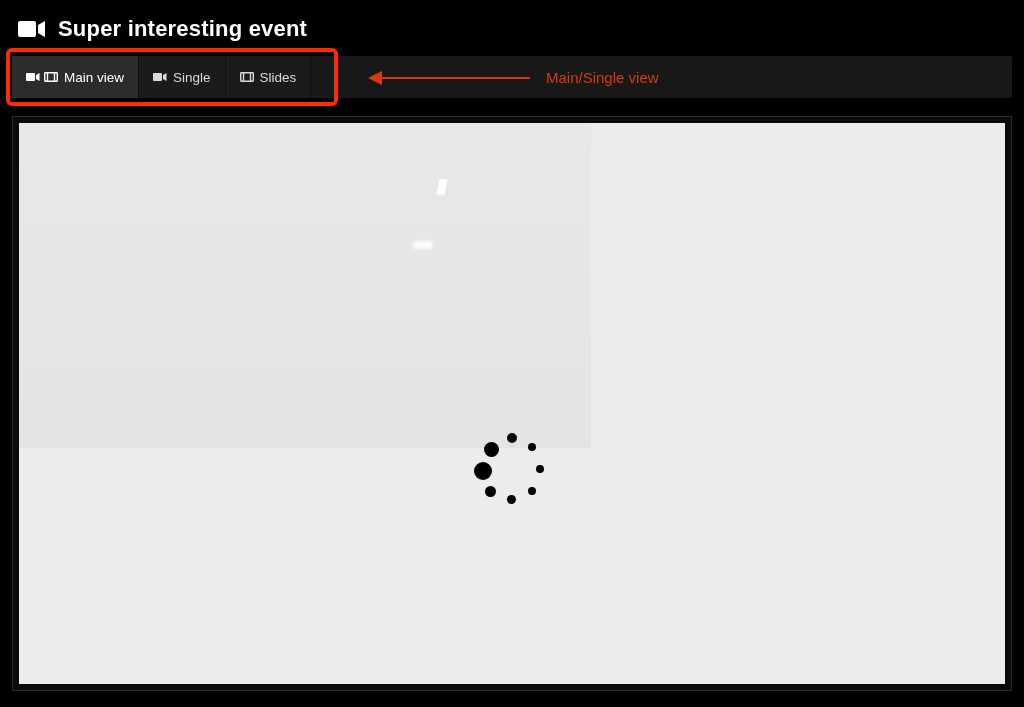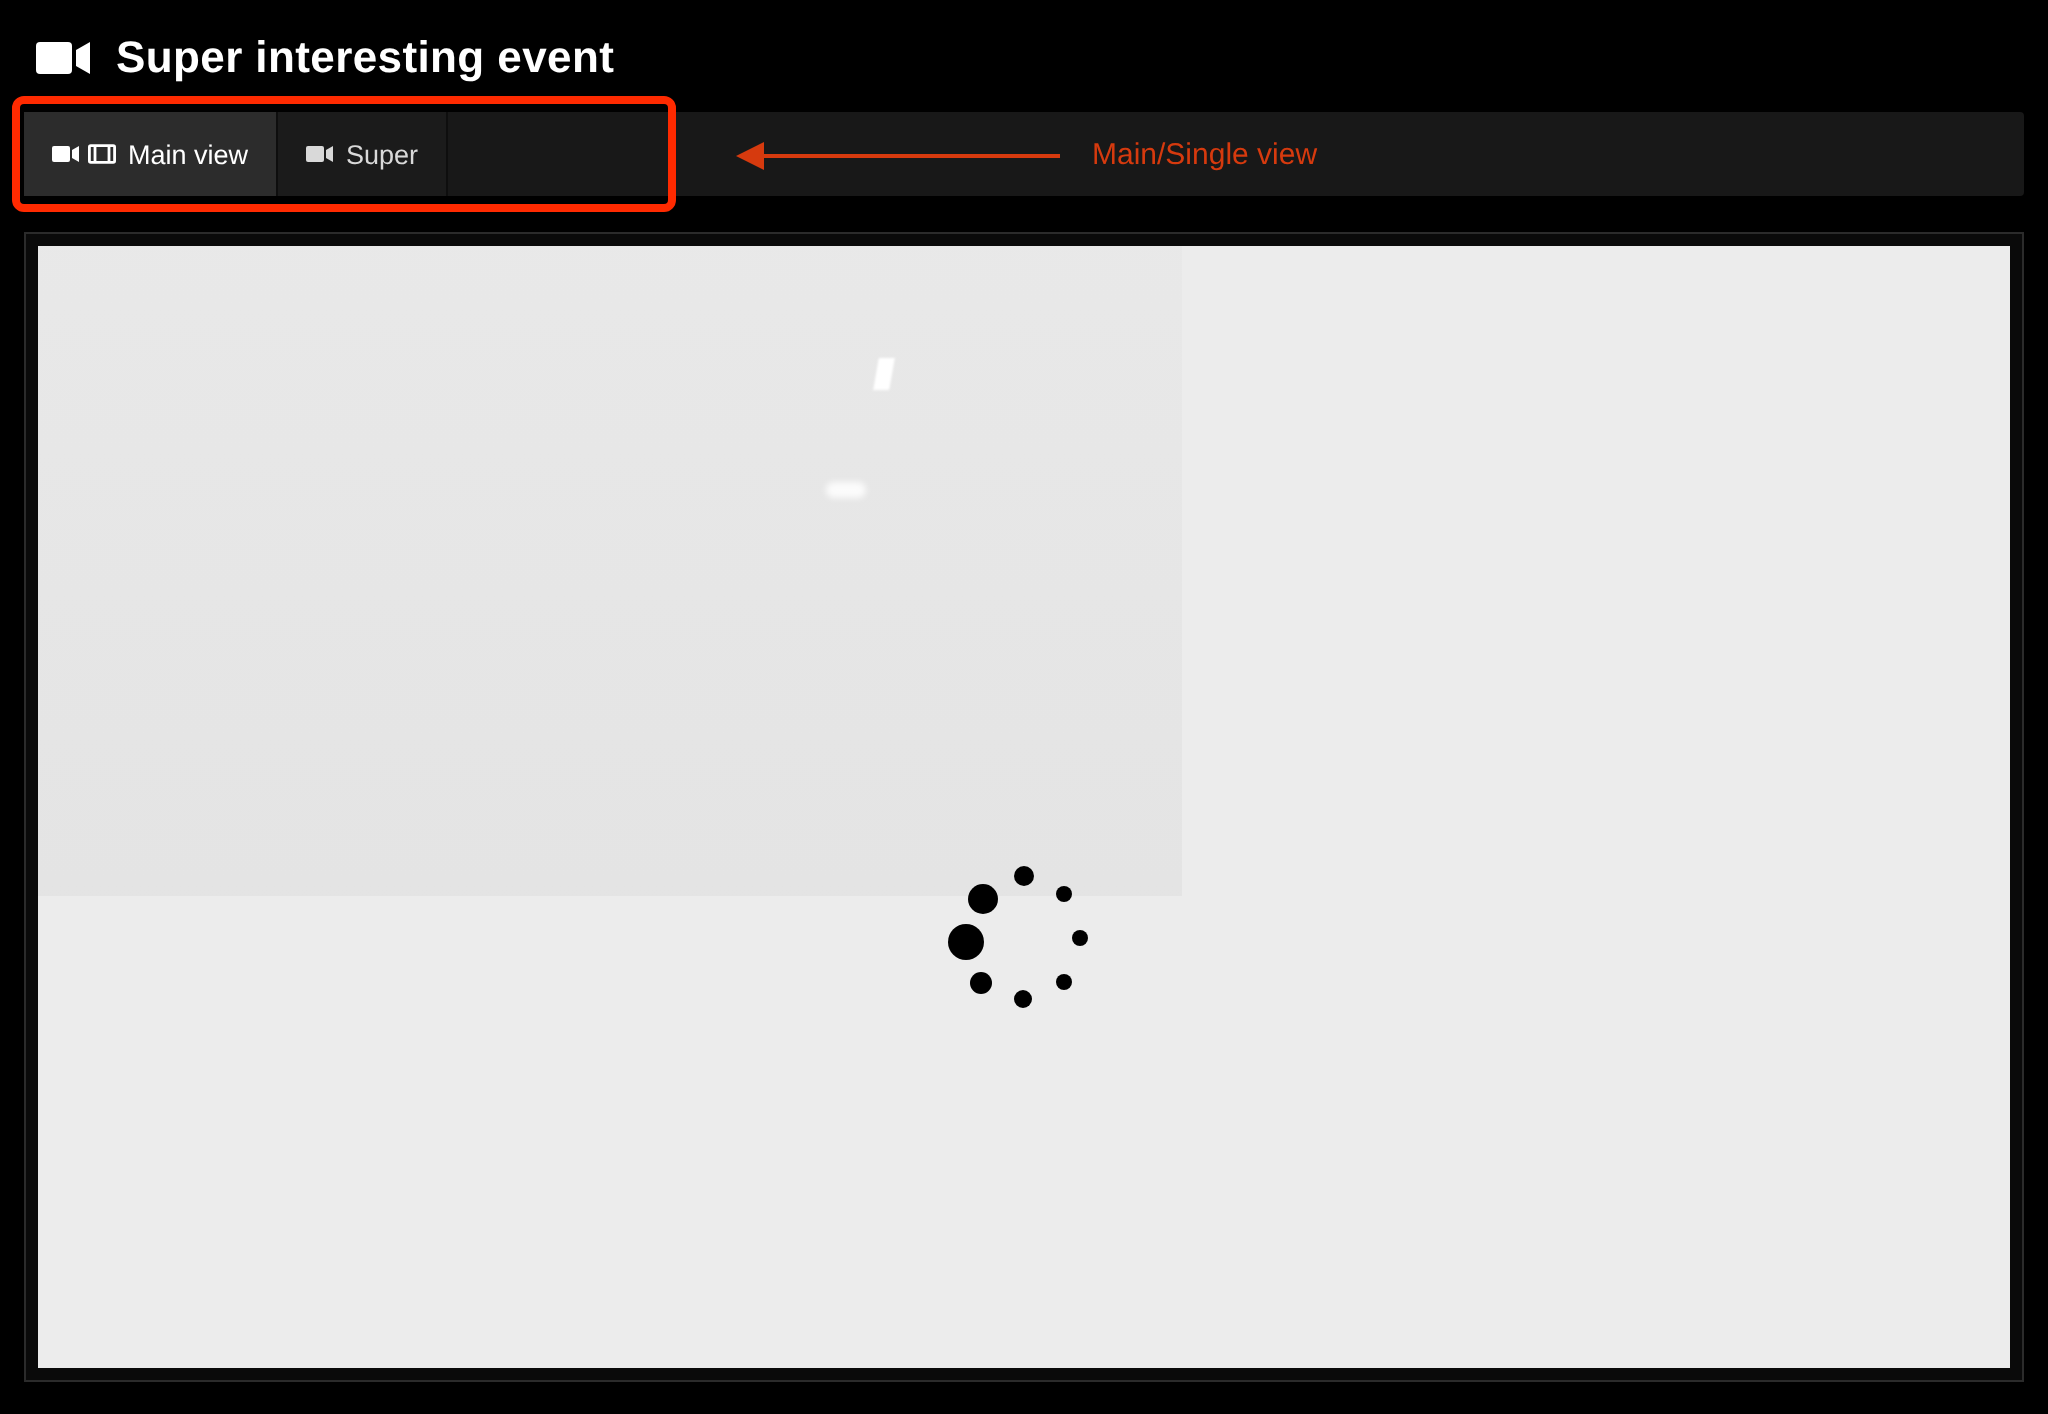--- a/index.html
+++ b/index.html
@@ -192,23 +192,33 @@
           <span>Main view</span>
         </div>
 
         <div class="tab">
           <span class="ico">
             <svg width="14" height="10" viewBox="0 0 28 20" fill="currentColor">
               <rect x="0" y="2" width="18" height="16" rx="2"></rect>
               <path d="M20 6 L27 2 V18 L20 14 Z"></path>
             </svg>
           </span>
-          <span>Super</span>
+          <span>Single</span>
         </div>
 
+        <div class="tab">
+          <span class="ico">
+            <svg width="14" height="10" viewBox="0 0 20 14" fill="none" stroke="currentColor" stroke-width="2">
+              <rect x="1" y="1" width="18" height="12" rx="1"></rect>
+              <line x1="5" y1="1" x2="5" y2="13"></line>
+              <line x1="15" y1="1" x2="15" y2="13"></line>
+            </svg>
+          </span>
+          <span>Slides</span>
+        </div>
 
       </div>
     </div>
 
     <div class="highlight-box"></div>
     <div class="annot">
       <div class="arrow"></div>
       <span>Main/Single view</span>
     </div>
   </div>

